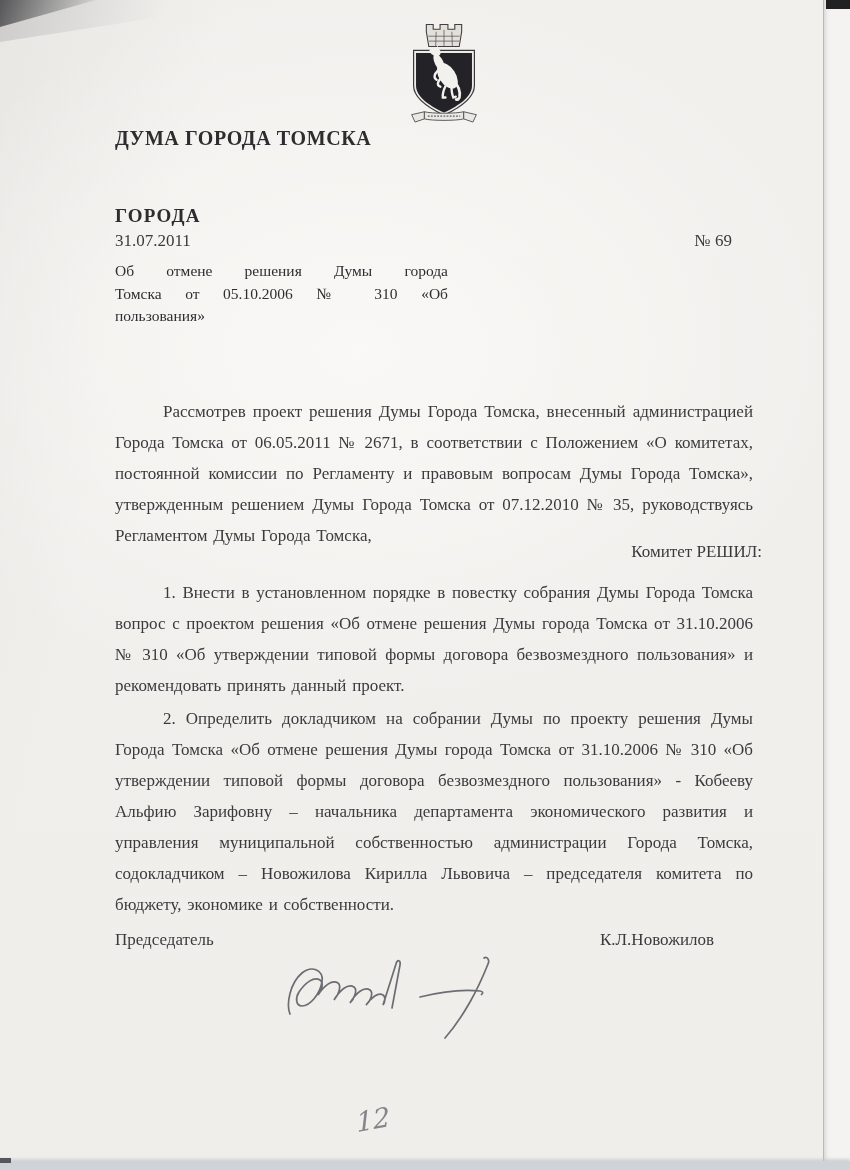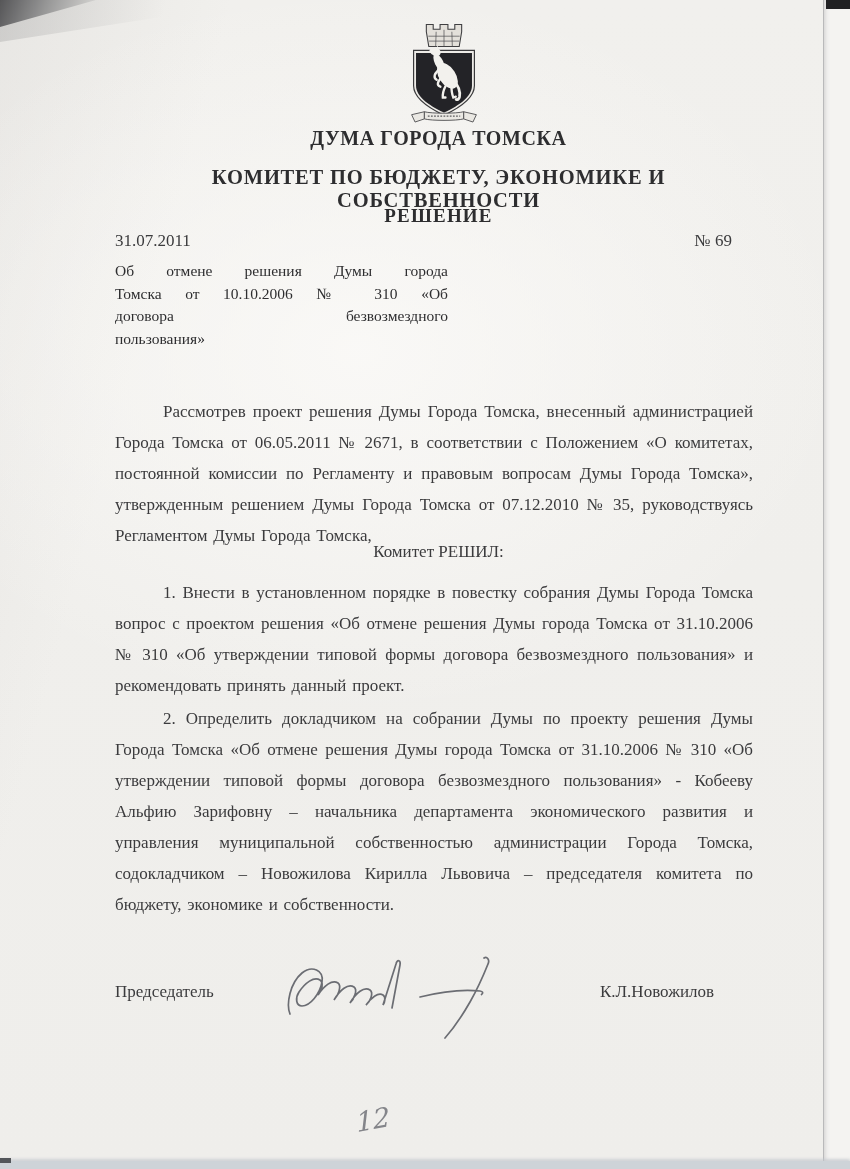--- a/index.html
+++ b/index.html
@@ -25,45 +25,45 @@
     box-shadow:inset 3px 0 4px -2px rgba(120,120,125,0.3); }
   .bar-tr { position:absolute; top:0; right:0; width:24px; height:9px; background:#212123; }
   .edge-bottom { position:absolute; left:0; right:0; bottom:0; height:8px;
     background:#ced3d8; box-shadow:0 -2px 3px rgba(195,200,205,0.7); }
   .mark-bl { position:absolute; left:0; bottom:6px; width:11px; height:5px; background:#53565a; }
 
   
   .emblem { position:absolute; left:394px; top:20px; width:100px; height:104px; }
 
   
-  .hdr { position:absolute; left:115px; width:647px; text-align:center;
+  .hdr { position:absolute; left:115px; width:647px; text-align:left;
     font-weight:bold; color:#2d2d2f; }
   .h-org { top:127px; font-size:20px; letter-spacing:0.6px; }
   .h-com { top:166px; font-size:20.5px; letter-spacing:0.8px; }
   .h-doc { top:205px; font-size:19px; letter-spacing:1.2px; }
 
   .meta-row { position:absolute; left:115px; width:647px; top:231px;
     display:flex; justify-content:space-between; font-size:17px; color:#3b3b3d; }
   .meta-num { margin-right:30px; }
 
   .subject { position:absolute; left:115px; top:260px; width:333px;
     font-size:15.5px; font-weight:normal; line-height:22.5px; color:#2e2e30; }
   .subject-line { text-align:justify; text-align-last:justify; }
   .subject-line.last { text-align-last:left; }
 
   .body-p { position:absolute; left:115px; width:638px; margin:0;
     font-size:17px; line-height:31px; text-align:justify; text-indent:48px;
     word-spacing:1.5px; color:#3b3b3d; }
   .preamble { top:396px; }
   .resolved { position:absolute; left:115px; width:647px; top:542px;
-    text-align:center; font-size:17px; color:#3b3b3d; }
+    text-align:right; font-size:17px; color:#3b3b3d; }
   .item1 { top:577px; }
   .item2 { top:703px; }
 
-  .sig-row { position:absolute; left:115px; width:647px; top:982px;
+  .sig-row { position:absolute; left:115px; width:647px; top:930px;
     display:flex; justify-content:space-between; font-size:17px; color:#3b3b3d; }
   .sig-name { margin-right:48px; }
 
   .sig-svg { position:absolute; left:250px; top:938px; width:280px; height:120px; }
 
   .page-num { position:absolute; left:356px; top:1104px;
     font-size:27px; font-style:italic; color:#84858a;
     font-family:"DejaVu Serif",serif;
     transform:rotate(-10deg) skewX(-6deg); }
 </style>
@@ -102,32 +102,30 @@
     </g>
     <g>
       <path d="M30,93.5 L17,96.5 L20.5,104 L30,100.8 Z" fill="#eae8e3" stroke="#4a4a4c" stroke-width="0.9"></path>
       <path d="M70,93.5 L83,96.5 L79.5,104 L70,100.8 Z" fill="#eae8e3" stroke="#4a4a4c" stroke-width="0.9"></path>
       <path d="M30,93.5 C37,95.5 63,95.5 70,93.5 L70,100.8 C63,102.8 37,102.8 30,100.8 Z" fill="#eae8e3" stroke="#4a4a4c" stroke-width="0.9"></path>
       <path d="M33.5,98 H66.5" stroke="#5c5c5e" stroke-width="1.1" stroke-dasharray="1.8,1.4" fill="none"></path>
     </g>
   </svg>
 
   <div class="hdr h-org">ДУМА ГОРОДА ТОМСКА</div>
-  <div class="hdr h-com">КОМИТЕТ ПО БЮДЖЕТУ, ЭКОНОМИКЕ И СОБСТВЕННОСТИ</div>
-  <div class="hdr h-doc">РЕШЕНИЕ</div>
+  <div class="hdr h-doc">ГОРОДА</div>
 
   <div class="meta-row">
     <span>31.07.2011</span>
     <span class="meta-num">№ 69</span>
   </div>
 
   <div class="subject">
     <div class="subject-line">Об отмене решения Думы города</div>
-    <div class="subject-line">Томска от 10.10.2006 № 310 «Об</div>
-    <div class="subject-line">договора безвозмездного</div>
+    <div class="subject-line">Томска от 05.10.2006 № 310 «Об</div>
     <div class="subject-line last">пользования»</div>
   </div>
 
   <p class="body-p preamble">Рассмотрев проект решения Думы Города Томска, внесенный администрацией Города Томска от 06.05.2011 № 2671, в соответствии с Положением «О комитетах, постоянной комиссии по Регламенту и правовым вопросам Думы Города Томска», утвержденным решением Думы Города Томска от 07.12.2010 № 35, руководствуясь Регламентом Думы Города Томска,</p>
   <div class="resolved">Комитет РЕШИЛ:</div>
   <p class="body-p item1">1. Внести в установленном порядке в повестку собрания Думы Города Томска вопрос с проектом решения «Об отмене решения Думы города Томска от 31.10.2006 № 310 «Об утверждении типовой формы договора безвозмездного пользования» и рекомендовать принять данный проект.</p>
   <p class="body-p item2">2. Определить докладчиком на собрании Думы по проекту решения Думы Города Томска «Об отмене решения Думы города Томска от 31.10.2006 № 310 «Об утверждении типовой формы договора безвозмездного пользования» - Кобееву Альфию Зарифовну – начальника департамента экономического развития и управления муниципальной собственностью администрации Города Томска, содокладчиком – Новожилова Кирилла Львовича – председателя комитета по бюджету, экономике и собственности.</p>
 
   <div class="sig-row">
     <span>Председатель</span>

